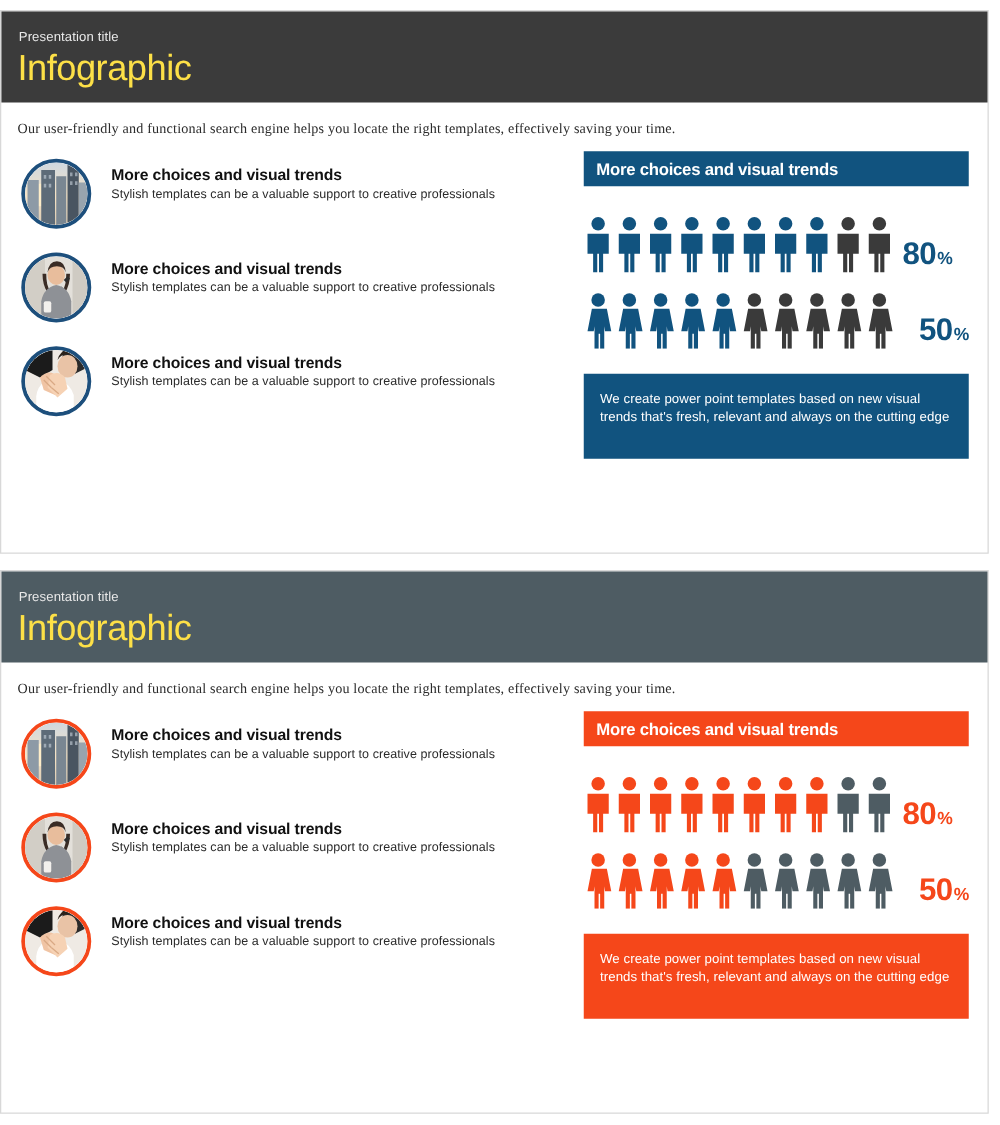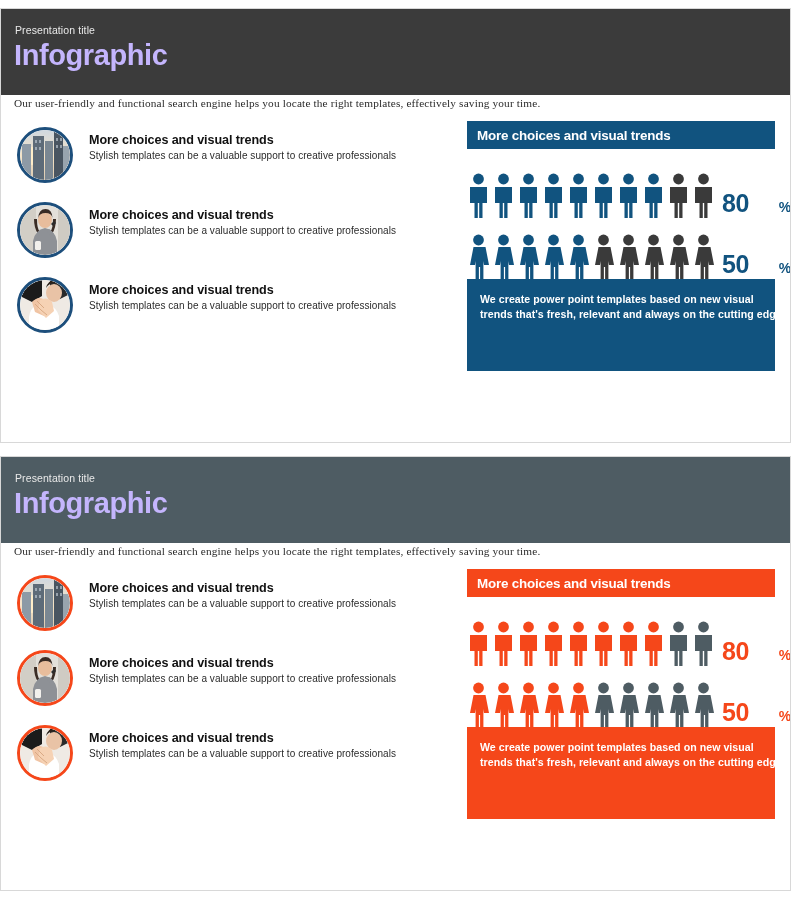--- a/index.html
+++ b/index.html
@@ -17,32 +17,32 @@
     width: 791px;
     background: #ffffff;
     border: 1px solid #d8d8d8;
     overflow: hidden;
   }
   #slide-1 { top: 8px;  height: 435px; }
   #slide-2 { top: 456px; height: 435px; }
 
   .slide-header {
     position: absolute; left: 0; top: 0;
-    width: 791px; height: 86px; text-align: right;
+    width: 791px; height: 73px; text-align: right;
   }
   .hdr-dark  { background: #3b3b3b; }
   .hdr-slate { background: #4e5c63; }
 
   .presentation-title {
     position: absolute; left: 14px; top: 15px;
     font-size: 10.5px; color: #e9e9e9; letter-spacing: .1px;
   }
   .infographic-title {
     position: absolute; left: 13px; top: 30px;
-    font-size: 29px; font-weight: bold; color: #c4b5fd;
+    font-size: 29px; font-weight: normal; color: #fde047;
     letter-spacing: -0.4px;
   }
 
   .subtitle-line {
     position: absolute; left: 13px; top: 88px;
     font-size: 11.3px; color: #2b2b2b; letter-spacing: .15px;
     white-space: nowrap;
     font-family: Liberation Serif, serif;
   }
 
@@ -86,33 +86,32 @@
   .picto-row {
     position: relative; width: 308px; display: flex; align-items: flex-end;
   }
   .picto-row-men   { height: 60px; margin-top: 9px; }
   .picto-row-women { height: 48px; margin-top: 13px; justify-content: space-between; }
 
   .figs { display: flex; align-items: flex-end; gap: 2px; }
   .fig  { display:block; }
   .pct {
     margin-left: 7px; font-weight: bold; letter-spacing: -0.5px;
-    display: flex; align-items: baseline; gap: 29px;
+    display: flex; align-items: baseline;
   }
   .pct .num  { font-size: 25px; }
   .pct .sign { font-size: 14px; margin-left: 1px; }
   .pct-blue   { color: #11537f; }
   .pct-orange { color: #f5471a; }
 
   .note-box {
-    width: 308px; height: 92px; 
+    width: 308px; height: 68px; margin-top: 20px;
     padding: 13px 12px 0 13px;
     font-size: 10.6px; line-height: 15px; color: #ffffff;
     letter-spacing: .05px;
-    font-weight: bold;
   }
   .nb-blue   { background: #11537f; }
   .nb-orange { background: #f5471a; }
   .note-box .nl { display: block; white-space: nowrap; }
 </style>
 </head>
 <body>
 
 <div class="page">
 

